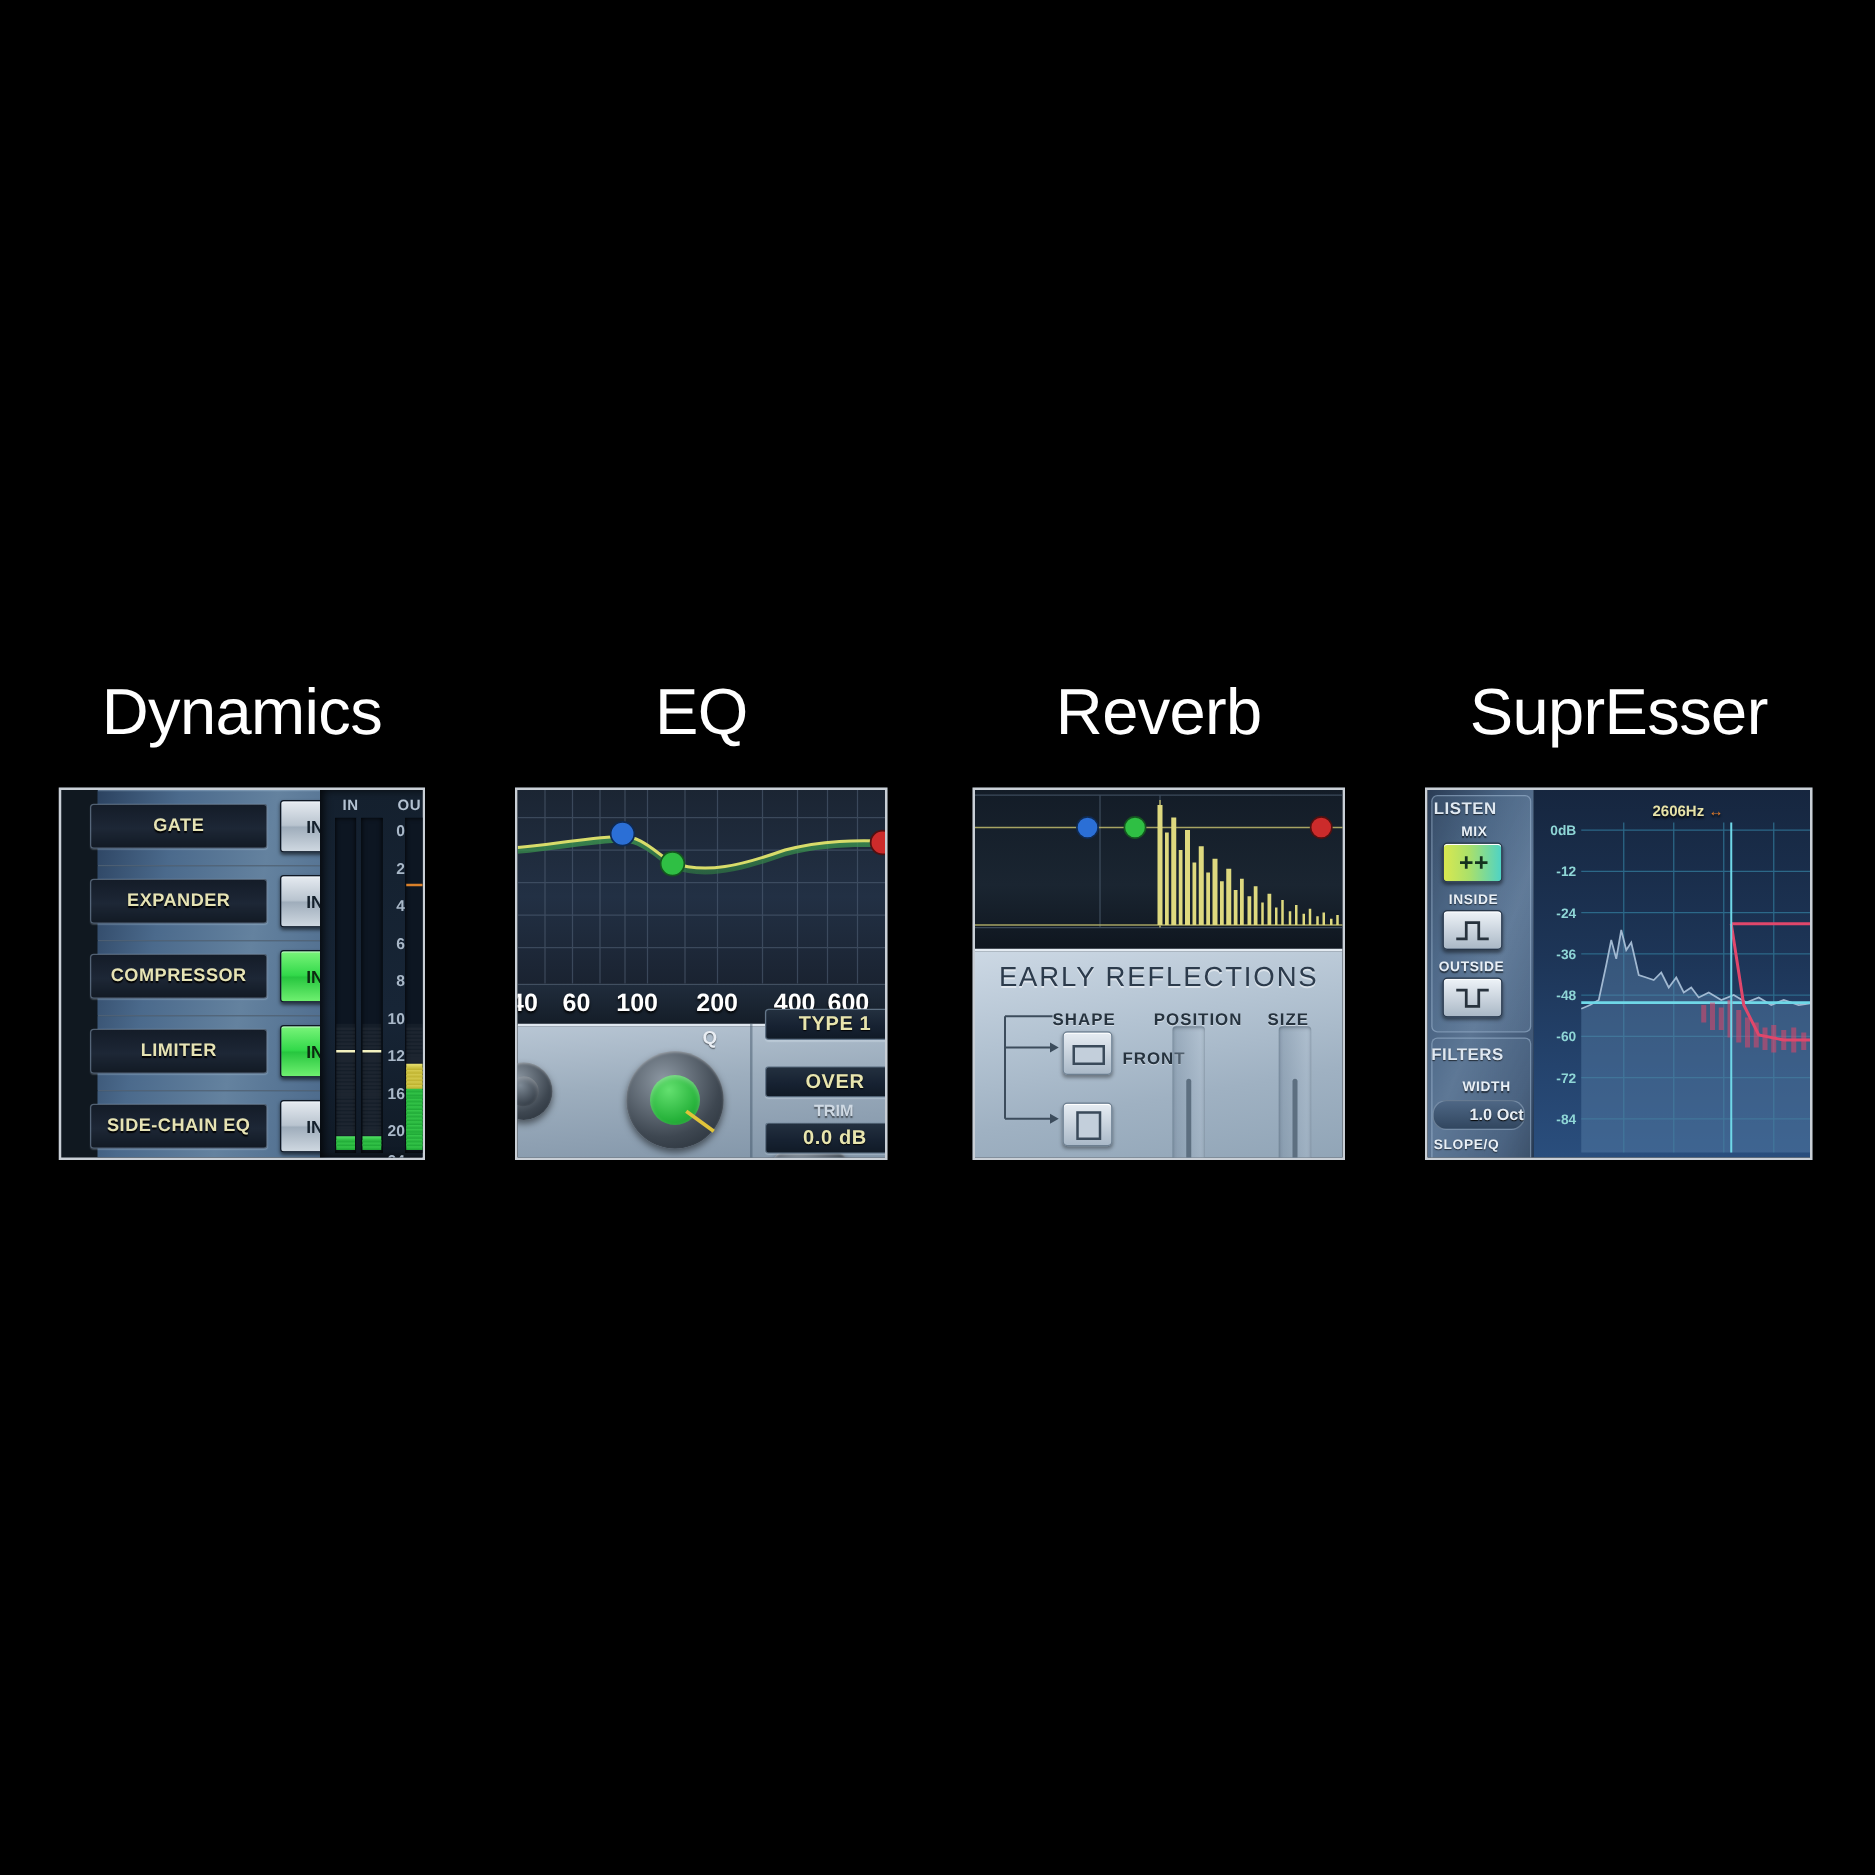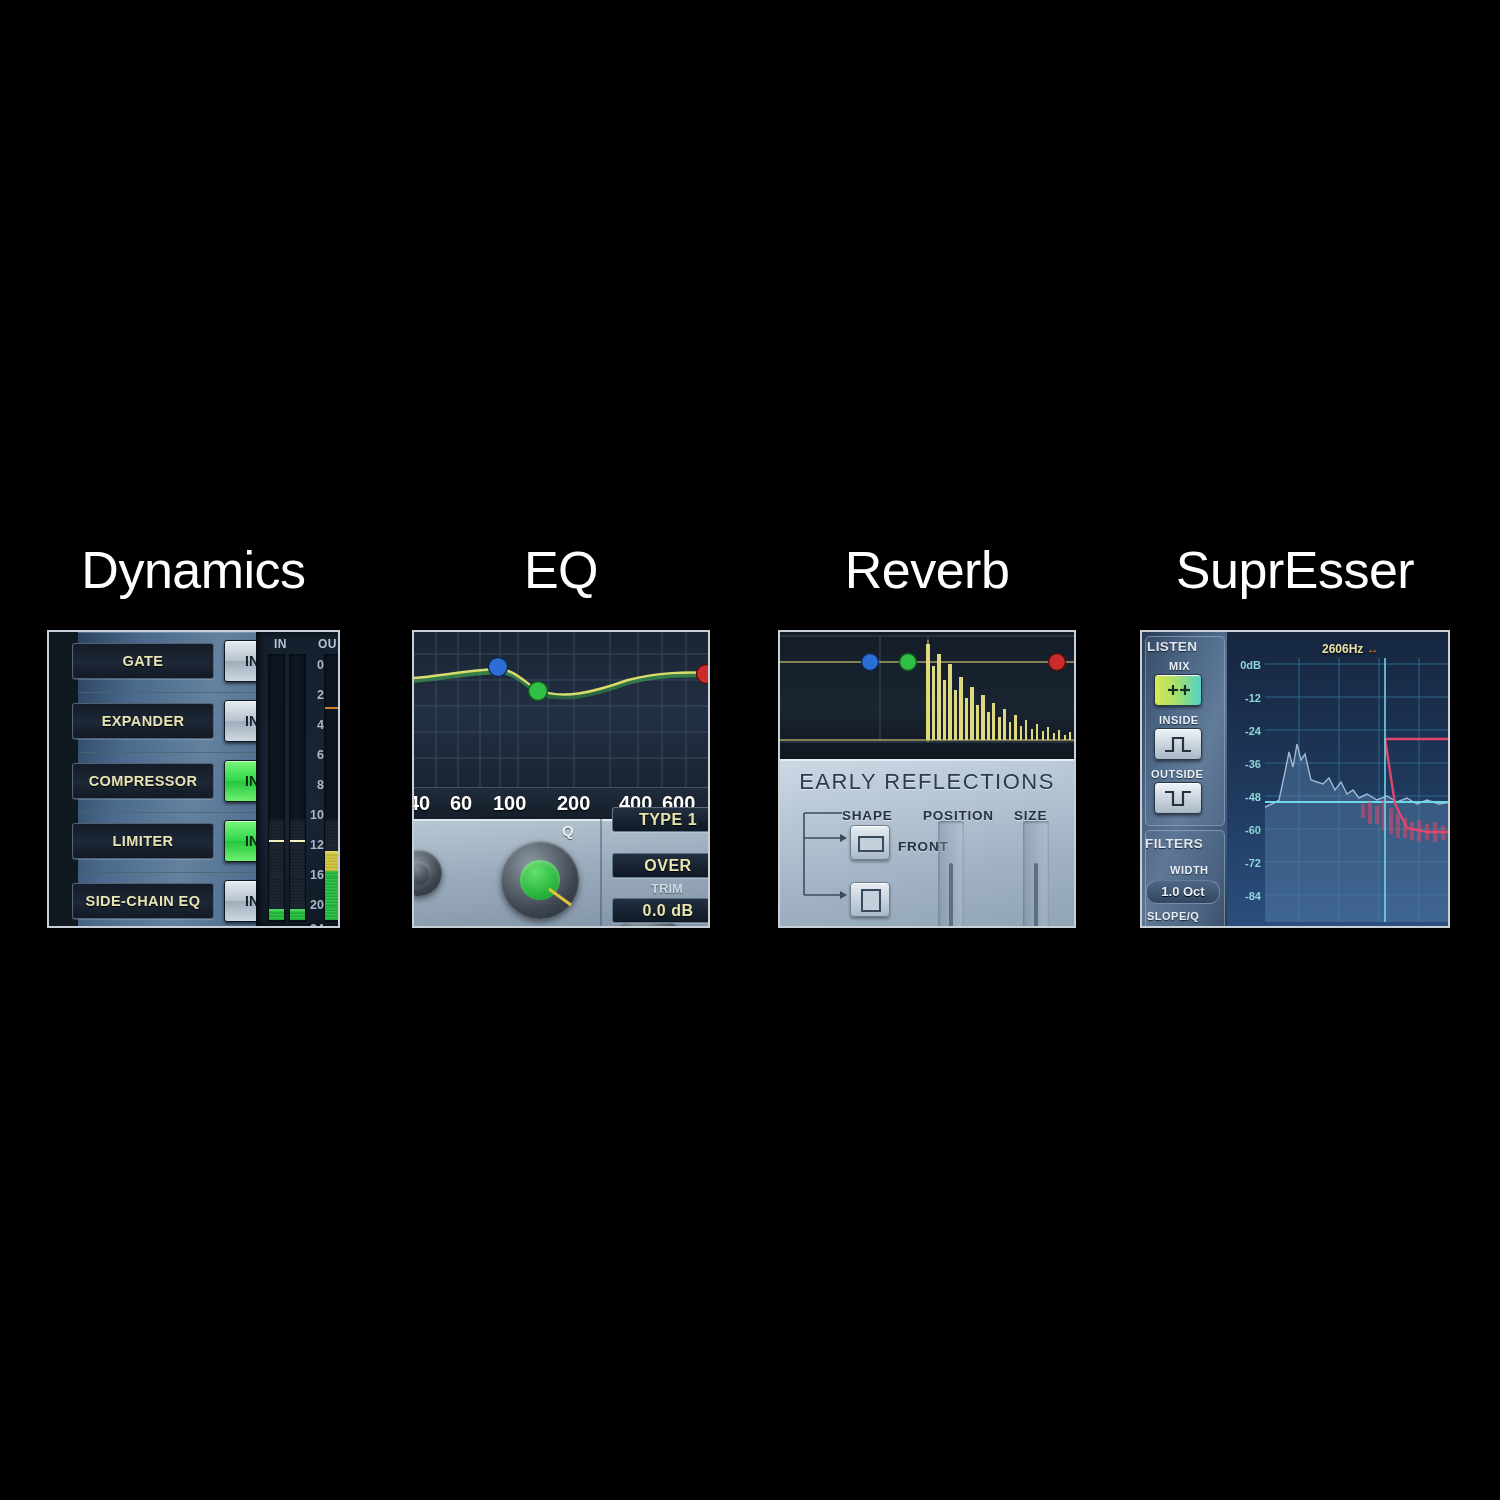--- a/index.html
+++ b/index.html
@@ -173,21 +173,21 @@
     position:absolute;left:12px;width:46px;height:30px;border-radius:4px;
     background:linear-gradient(180deg,#eef3f8,#aab8c6);
     border:1px solid #28374a;box-shadow:0 2px 3px rgba(0,0,0,.45), inset 0 1px 0 #fff;
   }
   .se-btn.lit{background:linear-gradient(90deg,#d9e84f 0%,#a9e06b 45%,#4fd3c5 100%);}
   .se-oct{
     position:absolute;left:4px;width:72px;height:22px;border-radius:11px;
     background:linear-gradient(180deg,#4e6785,#31465f);
     border:1px solid rgba(180,200,220,.4);
   }
-  .se-oct span{display:block;line-height:22px;text-align:center;color:#e8eff6;font-size:13px;font-weight:700;text-shadow:0 1px 1px #000;}
+  .se-oct span{display:block;line-height:22px;text-align:right;color:#e8eff6;font-size:13px;font-weight:700;text-shadow:0 1px 1px #000;}
   .se-graph{
     position:absolute;left:85px;top:0;width:225px;height:100%;
     background:linear-gradient(180deg,#16263f 0%,#1d3557 45%,#24436d 75%,#2a4e7d 100%);
     overflow:hidden;
   }
   .se-ax{position:absolute;left:0;width:34px;text-align:right;color:#8fd6d6;font-size:11px;font-weight:700;}
   .se-freq{position:absolute;color:#e6e2a8;font-size:12px;font-weight:700;text-shadow:0 1px 2px #000;white-space:nowrap;}
   .se-arrow{color:#e07b2a;font-size:12px;}
 </style>
 </head>

